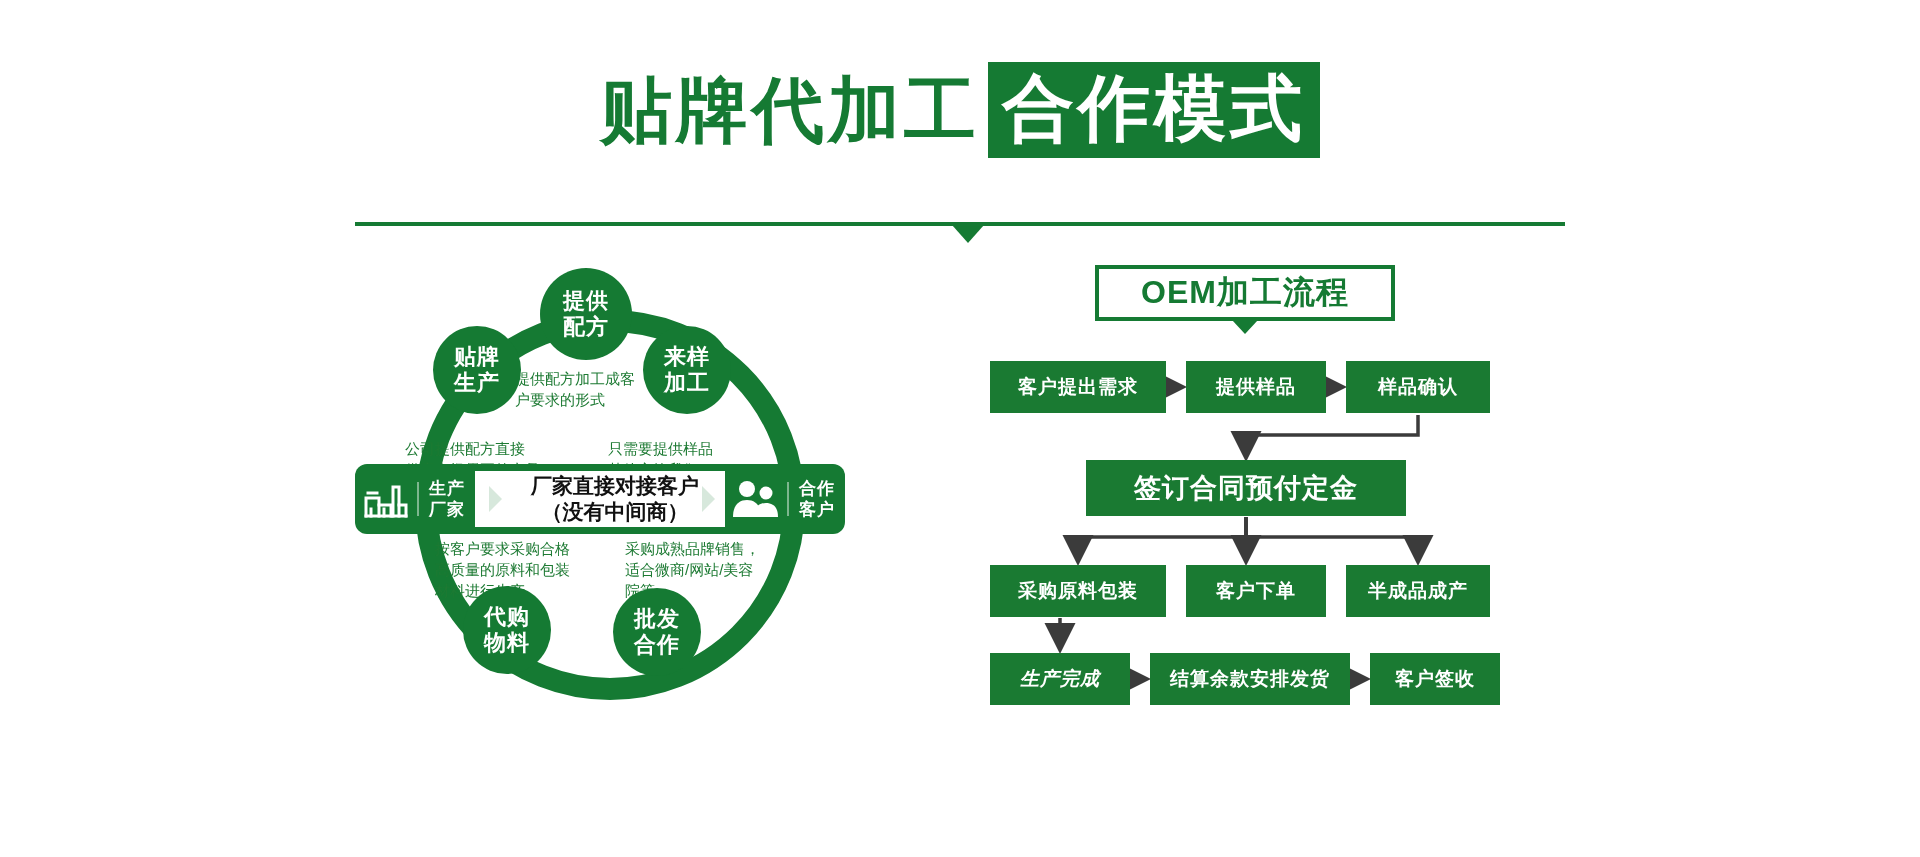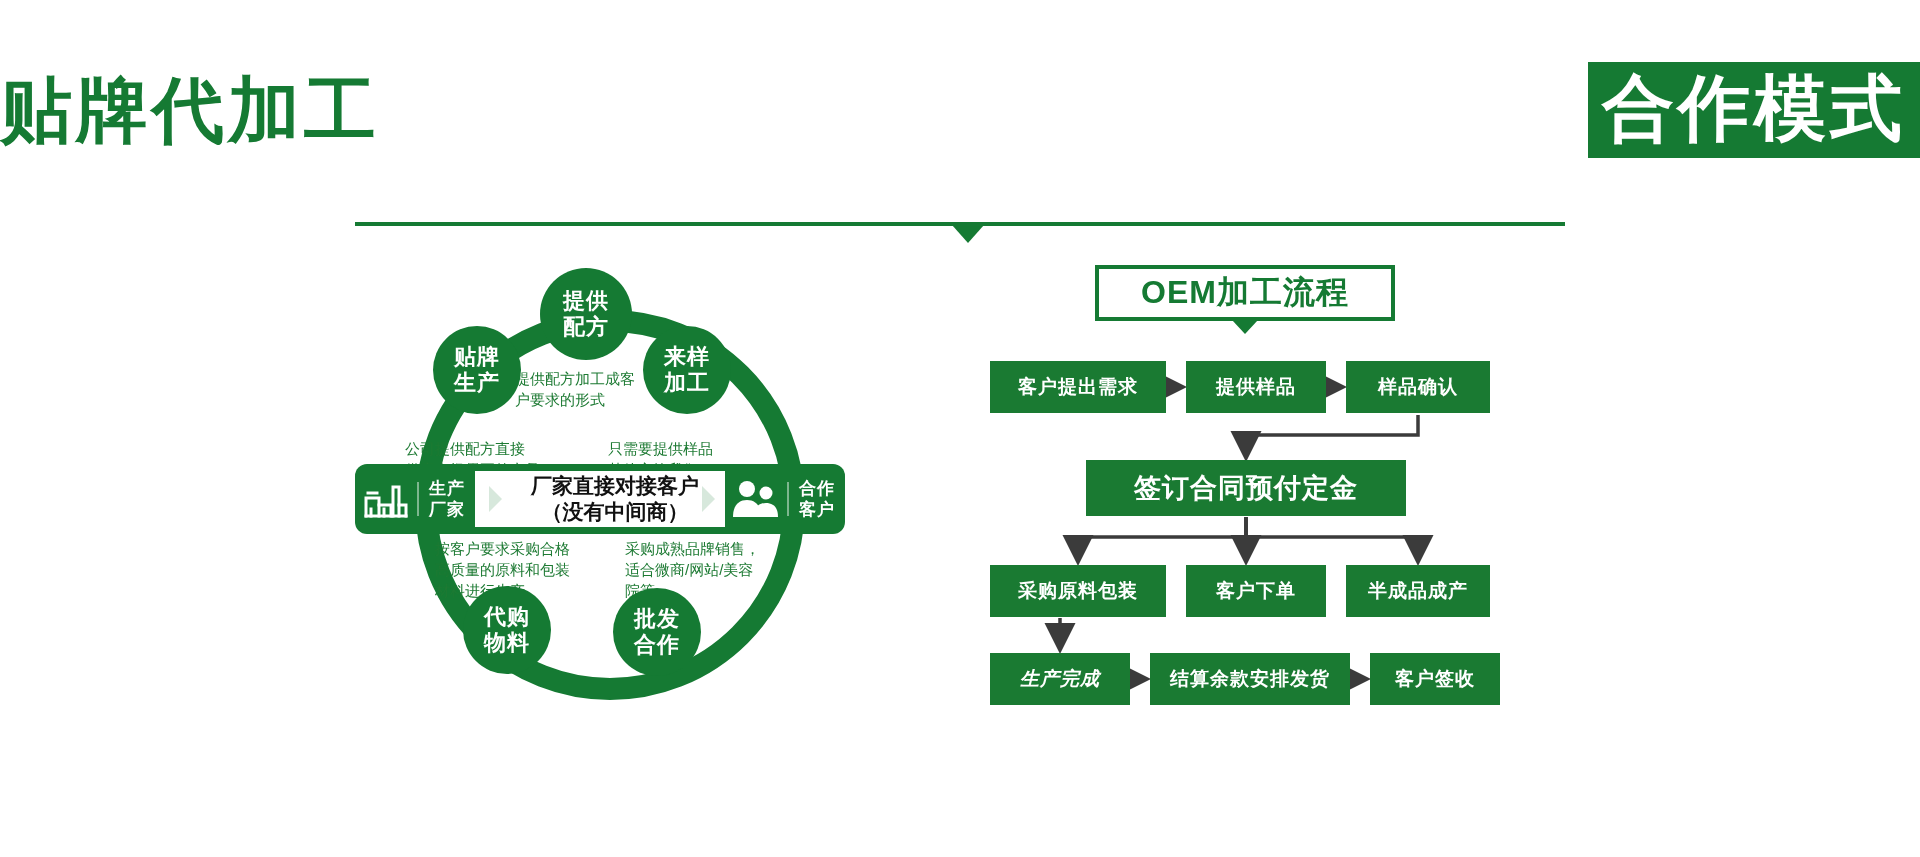--- a/index.html
+++ b/index.html
@@ -8,21 +8,21 @@
     background:#ffffff;
     font-family:"Liberation Sans","DejaVu Sans",sans-serif;
     overflow:hidden;
     position:relative;
   }
   .stage{position:absolute;left:0;top:0;width:1920px;height:857px;}
 
   
   .title-row{
     position:absolute;left:0;top:62px;width:1920px;
-    display:flex;justify-content:space-between;align-items:center;
+    display:flex;justify-content:center;align-items:center;
   }
   .title-a{
     font-size:72px;font-weight:bold;color:#157a33;
     letter-spacing:4px;line-height:1;
   }
   .title-b{
     font-size:72px;font-weight:bold;color:#ffffff;
     background:#157a33;letter-spacing:4px;line-height:1;
     padding:10px 14px 14px 14px;margin-left:8px;
   }

